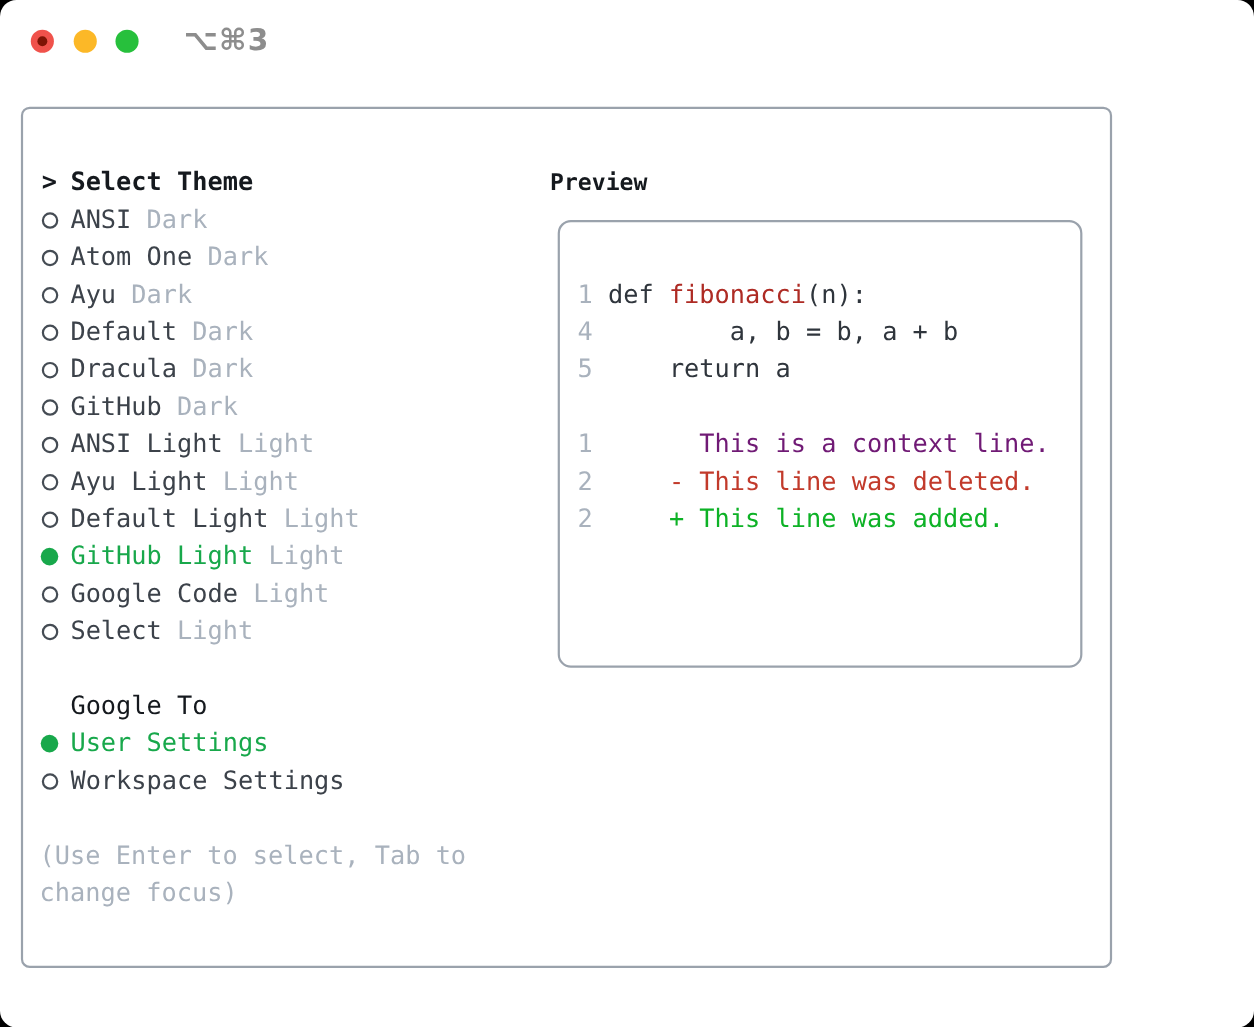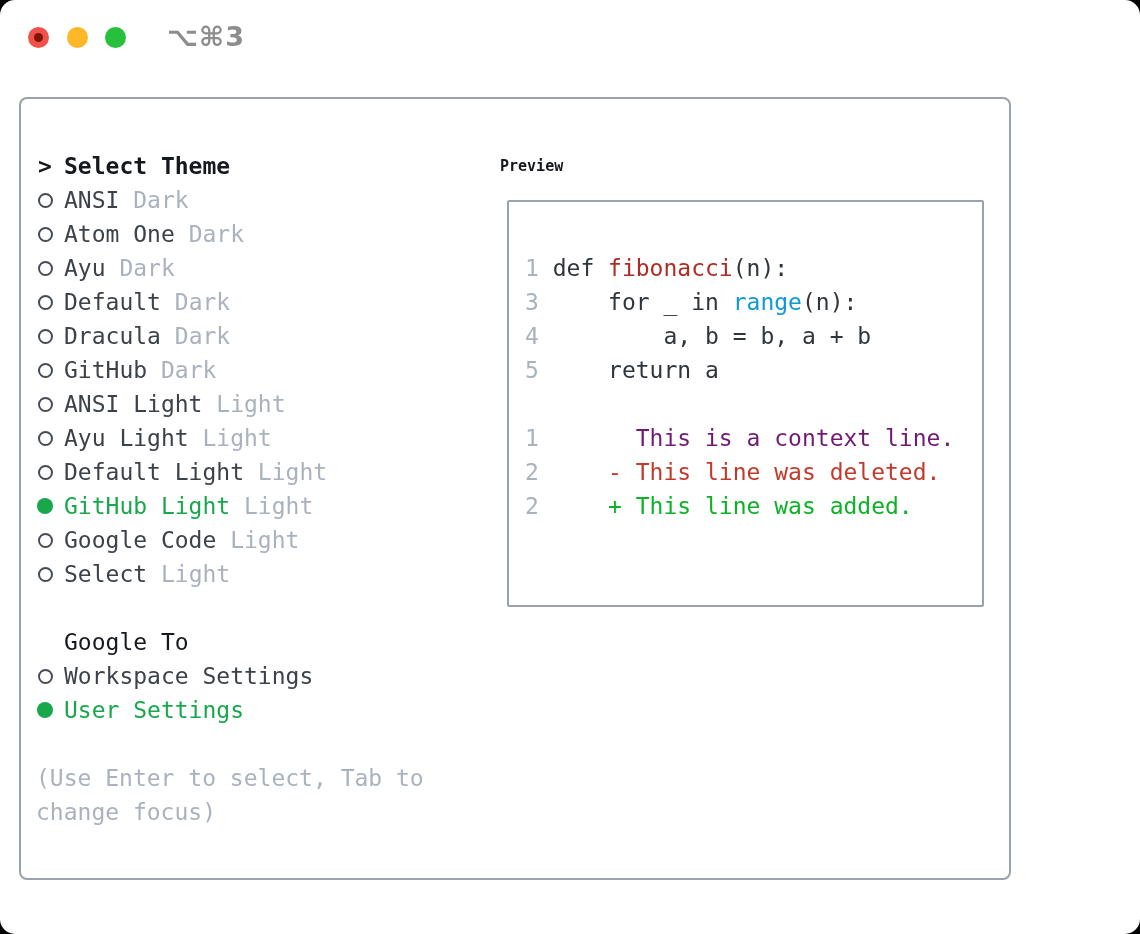--- a/index.html
+++ b/index.html
@@ -44,25 +44,25 @@
   .dot{width:16px;height:16px;border-radius:50%;background:var(--green,#18a84b)}
   .theme-list{position:absolute;left:36px;top:149px}
   .apply-block{position:absolute;left:36px;top:625px}
   .hint{
     position:absolute;left:36px;top:761px;width:452px;
     font-size:23px;line-height:34px;color:var(--muted,#a9b2bd);
   }
   
   .preview-header{
     position:absolute;left:500px;top:149px;height:34px;display:flex;align-items:center;
-    font-size:15px;font-weight:700;color:#15191e;
+    font-size:21px;font-weight:700;color:#15191e;
   }
   .preview-box{
     position:absolute;left:507px;top:200px;width:477px;height:407px;
-    box-sizing:border-box;border:2px solid var(--border,#9aa2ac);border-radius:2px;
+    box-sizing:border-box;border:2px solid var(--border,#9aa2ac);border-radius:12px;
     padding:49px 0 0 16px;overflow:hidden;
   }
   .codeline{height:34px;line-height:34px;font-size:23px;white-space:pre}
   .gutter{display:inline-block;width:2ch;color:var(--muted,#a9b2bd)}
   .c-code{color:#2f353c}
   .c-func{color:var(--func,#ae2b24)}
   .c-num{color:var(--numc,#0f7d84)}
   .c-builtin{color:var(--builtin,#0d9bd3)}
   .c-ctx{color:#701a75}
   .c-del{color:var(--del,#c23a2b)}
@@ -97,32 +97,31 @@
       <div class="row"><span class="prefix"><span class="dot"></span></span><span class="lab sel">GitHub Light</span><span class="suffix"> Light</span></div>
       <div class="row"><span class="prefix"><span class="ring"></span></span><span class="lab">Google Code</span><span class="suffix"> Light</span></div>
       <div class="row"><span class="prefix"><span class="ring"></span></span><span class="lab">Select</span><span class="suffix"> Light</span></div>
     </div>
 
   <div class="apply-block">
     <div class="row">
       <span class="prefix"></span><span class="h2-label">Google To</span>
     </div>
 
-  <div class="row"><span class="prefix"><span class="ring"></span></span><span class="lab">Workspace Settings</span></div>
-      <div class="row"><span class="prefix"><span class="dot"></span></span><span class="lab sel">User Settings</span></div>
+  <div class="row"><span class="prefix"><span class="dot"></span></span><span class="lab sel">User Settings</span></div>
+      <div class="row"><span class="prefix"><span class="ring"></span></span><span class="lab">Workspace Settings</span></div>
     </div>
 
   <div class="hint">(Use Enter to select, Tab to change focus)</div>
 
   <div class="preview-header">Preview</div>
 
   <div class="preview-box">
 
   <div class="codeline"><span class="gutter">1</span><span class="c-code">def </span><span class="c-func">fibonacci</span><span class="c-code">(n):</span></div>
-      <div class="codeline"><span class="gutter">3</span><span class="c-code">    for _ in </span><span class="c-builtin">range</span><span class="c-code">(n):</span></div>
       <div class="codeline"><span class="gutter">4</span><span class="c-code">        a, b = b, a + b</span></div>
       <div class="codeline"><span class="gutter">5</span><span class="c-code">    return a</span></div>
       <div class="codeline"><span class="gutter"></span></div>
       <div class="codeline"><span class="gutter">1</span><span class="c-ctx">      This is a context line.</span></div>
       <div class="codeline"><span class="gutter">2</span><span class="c-del">    - This line was deleted.</span></div>
       <div class="codeline"><span class="gutter">2</span><span class="c-add">    + This line was added.</span></div>
     </div>
 
 </div>
 

